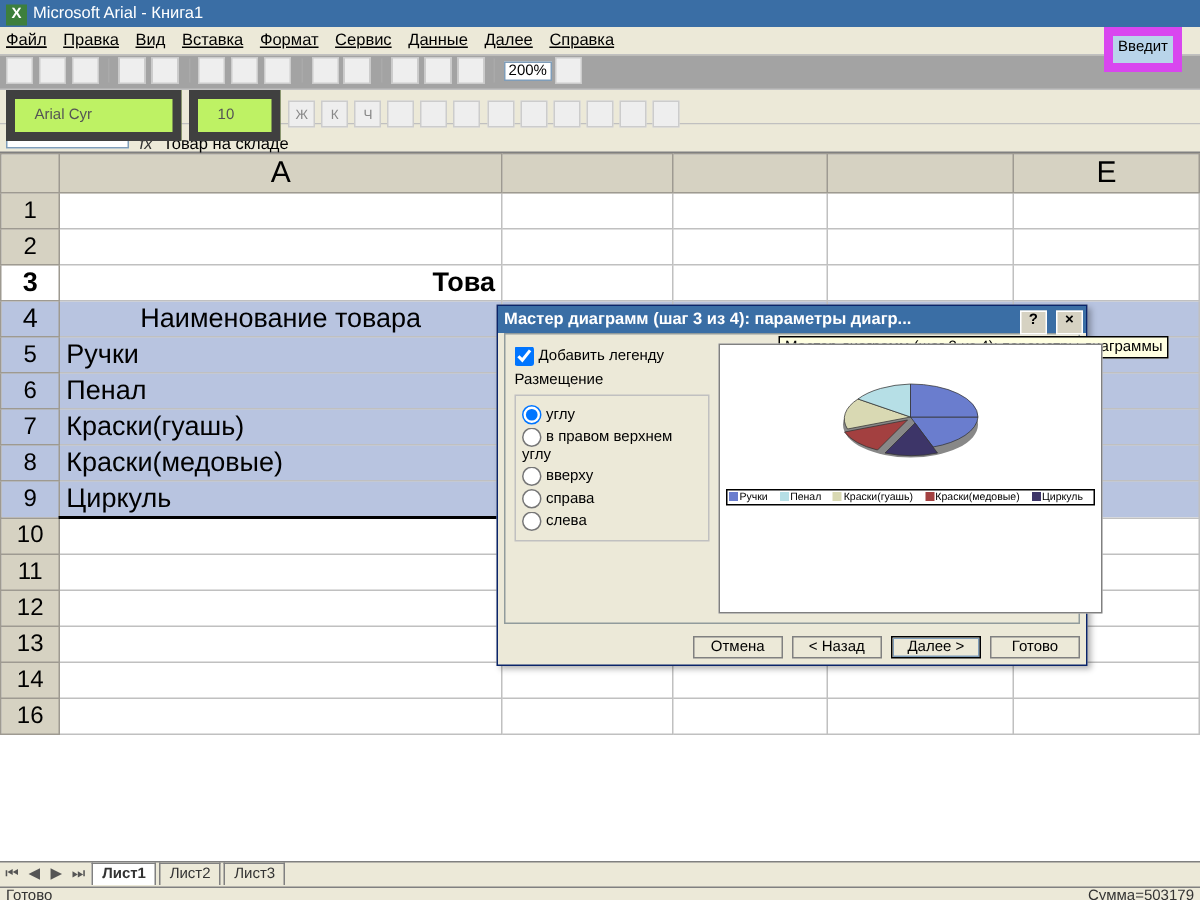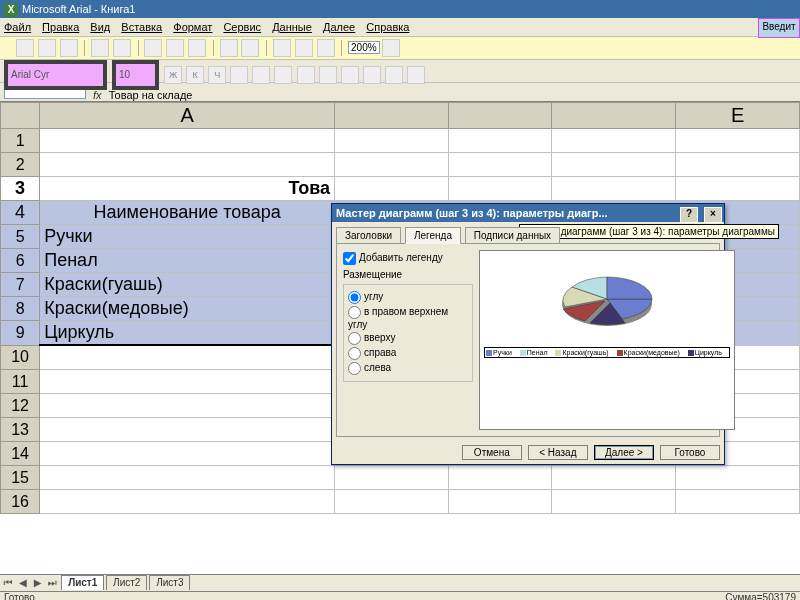--- a/index.html
+++ b/index.html
@@ -1,26 +1,26 @@
 <!DOCTYPE html>
 <html><head>
 <meta charset="utf-8">
 <style>
 html,body{margin:0;padding:0;font-family:Tahoma,Arial,sans-serif;font-size:11px;background:#ece9d8;width:800px;height:600px;overflow:hidden;}
 .titlebar{background:linear-gradient(#3a6ea5,#3a6ea5);color:#fff;height:18px;line-height:18px;padding-left:4px;font-size:11px;}
 .titlebar .xicon{display:inline-block;width:14px;height:14px;background:#3d7f3d;color:#fff;text-align:center;font-weight:bold;margin-right:4px;font-size:10px;line-height:14px;}
 .menubar{background:#ece9d8;border-bottom:1px solid #c0c0c0;height:18px;line-height:18px;padding-left:4px;}
 .menubar span{margin-right:8px;color:#000;text-decoration:underline;}
 .menubar span u{text-decoration:underline;}
-.toolbar{background:#fef9c3;border-bottom:1px solid #c0c0c0;height:22px;line-height:22px;padding-left:16px;color:#888;font-size:10px;}
+.toolbar{background:#a3a3a3;border-bottom:1px solid #c0c0c0;height:22px;line-height:22px;padding-left:4px;color:#888;font-size:10px;}
 .toolbar .tbtn{display:inline-block;width:16px;height:16px;border:1px solid #ccc;background:#eee;margin-right:1px;vertical-align:middle;}
 .toolbar .sep{display:inline-block;width:1px;height:16px;background:#aaa;margin:0 3px;vertical-align:middle;}
 .toolbar .zoom{border:1px solid #7f9db9;background:#fff;padding:0 2px;font-size:10px;color:#000;}
 .fontbar{background:#ece9d8;border-bottom:1px solid #c0c0c0;height:22px;line-height:22px;padding-left:4px;}
-.fontbar .combo{display:inline-block;border:4px solid #404040;background:#f0abfc;font-size:10px;padding:0 12px 0 3px;margin-right:2px;color:#555;position:relative;}
+.fontbar .combo{display:inline-block;border:6px solid #404040;background:#bef264;font-size:10px;padding:0 12px 0 13px;margin-right:2px;color:#555;position:relative;}
 .fontbar .tbtn{display:inline-block;width:16px;height:16px;border:1px solid #ccc;background:#eee;margin-right:1px;vertical-align:middle;font-size:9px;text-align:center;line-height:16px;color:#888;}
 .formulabar{background:#ece9d8;border-bottom:1px solid #808080;height:18px;line-height:18px;padding-left:4px;}
 .formulabar .namebox{display:inline-block;width:80px;border:1px solid #7f9db9;background:#fff;height:14px;}
 .formulabar .fx{display:inline-block;font-style:italic;margin:0 4px;color:#333;}
 .formulabar .fval{display:inline-block;color:#000;}
 .grid{position:relative;background:#fff;height:calc(600px - 18px - 18px - 22px - 22px - 18px - 16px - 14px);}
 .grid table{border-collapse:collapse;width:100%;}
 .grid th{background:#d6d2c2;border:1px solid #9e9a91;text-align:center;font-weight:normal;font-size:20px;font-family:Arial;color:#000;}
 .grid th.corner{width:30px;}
 .grid th.colA{width:290px;}
@@ -32,21 +32,21 @@
 .grid td{border:1px solid #c0c0c0;height:23px;font-size:18px;padding:0 4px;font-family:Arial;}
 .grid tr.datarow td{background:#b8c4e0;}
 .grid tr.headerrow td{background:#b8c4e0;text-align:center;font-size:18px;}
 .grid tr.titlerow td{background:#fff;text-align:center;font-weight:bold;font-size:18px;}
 .grid td.empty{background:#fff;}
 .sheet-tabs{background:#ece9d8;border-top:1px solid #808080;height:16px;line-height:14px;font-size:10px;padding-left:2px;}
 .sheet-tabs .nav{display:inline-block;width:12px;text-align:center;color:#555;}
 .sheet-tabs .tab{display:inline-block;border:1px solid #808080;border-bottom:none;padding:0 6px;background:#ece9d8;color:#333;margin-right:-1px;}
 .sheet-tabs .tab.active{background:#fff;font-weight:bold;}
 .statusbar{background:#ece9d8;border-top:1px solid #808080;height:14px;font-size:10px;padding:0 4px;color:#333;display:flex;justify-content:space-between;}
-.right-edge{position:absolute;right:0;top:18px;width:40px;height:18px;background:#b8d4ea;border:1px solid #d946ef;font-size:10px;text-align:center;line-height:16px;}
+.right-edge{position:absolute;right:12px;top:18px;width:40px;height:18px;background:#b8d4ea;border:6px solid #d946ef;font-size:10px;text-align:center;line-height:16px;}
 
 .dialog{position:absolute;left:331px;top:101px;width:392px;background:#ece9d8;border:1px solid #0a246a;box-shadow:2px 2px 4px rgba(0,0,0,0.3);}
 .dlg-title{background:linear-gradient(#3a6ea5,#3a6ea5);color:#fff;height:18px;line-height:18px;padding-left:4px;font-size:11px;font-weight:bold;display:flex;justify-content:space-between;}
 .dlg-title .btns span{display:inline-block;width:16px;height:14px;background:#d6d2c2;border:1px solid #fff;color:#000;text-align:center;font-size:10px;line-height:12px;margin-left:1px;margin-right:2px;}
 .dlg-tooltip{position:absolute;right:-55px;top:20px;background:#ffffe1;border:1px solid #000;font-size:10px;padding:1px 3px;white-space:nowrap;}
 .dlg-tabs{background:#ece9d8;padding:4px 4px 0 4px;font-size:10px;}
 .dlg-tabs .dt{display:inline-block;border:1px solid #919b9c;border-bottom:none;padding:2px 8px;background:#ece9d8;margin-right:1px;position:relative;top:1px;}
 .dlg-tabs .dt.active{background:#f7f5ed;border-bottom:1px solid #f7f5ed;}
 .dlg-body{border:1px solid #919b9c;margin:0 4px 4px 4px;background:#ece9d8;padding:6px;display:flex;gap:6px;min-height:180px;}
 .dlg-left{flex:0 0 130px;font-size:10px;}
@@ -252,52 +252,39 @@
         </tr>
 <tr>
           <td class="rowhead">14</td>
           <td class="empty"></td>
           <td class="empty"></td>
           <td class="empty"></td>
           <td class="empty"></td>
           <td class="empty"></td>
         </tr>
 <tr>
-          <td class="rowhead">15</td>
-          <td class="empty"></td>
-          <td class="empty"></td>
-          <td class="empty"></td>
-          <td class="empty"></td>
-          <td class="empty"></td>
-        </tr>
-<tr>
           <td class="rowhead">16</td>
           <td class="empty"></td>
           <td class="empty"></td>
           <td class="empty"></td>
           <td class="empty"></td>
           <td class="empty"></td>
         </tr>
 </tbody>
     </table>
 
 <div class="dialog">
   <div class="dlg-title">
     <span>Мастер диаграмм (шаг 3 из 4): параметры диагр...</span>
     <span class="btns">
       <span>?</span>
       <span>×</span>
     </span>
   </div>
   <div class="dlg-tooltip">Мастер диаграмм (шаг 3 из 4): параметры диаграммы</div>
-  <div class="dlg-tabs">
-    <span class="dt">Заголовки</span>
-    <span class="dt active">Легенда</span>
-    <span class="dt">Подписи данных</span>
-  </div>
   <div class="dlg-body">
     <div class="dlg-left">
       <div class="dlg-chk">
             <label><input type="checkbox" checked="" style=""><span>Добавить легенду</span></label>
           </div>
       <div class="gtitle">Размещение</div>
       <div class="group">
         <label><input type="radio" name="pl" checked="" style=""><span>углу</span></label>
         <label><input type="radio" name="pl" style=""><span>в правом верхнем углу</span></label>
         <label><input type="radio" name="pl" style=""><span>вверху</span></label>

